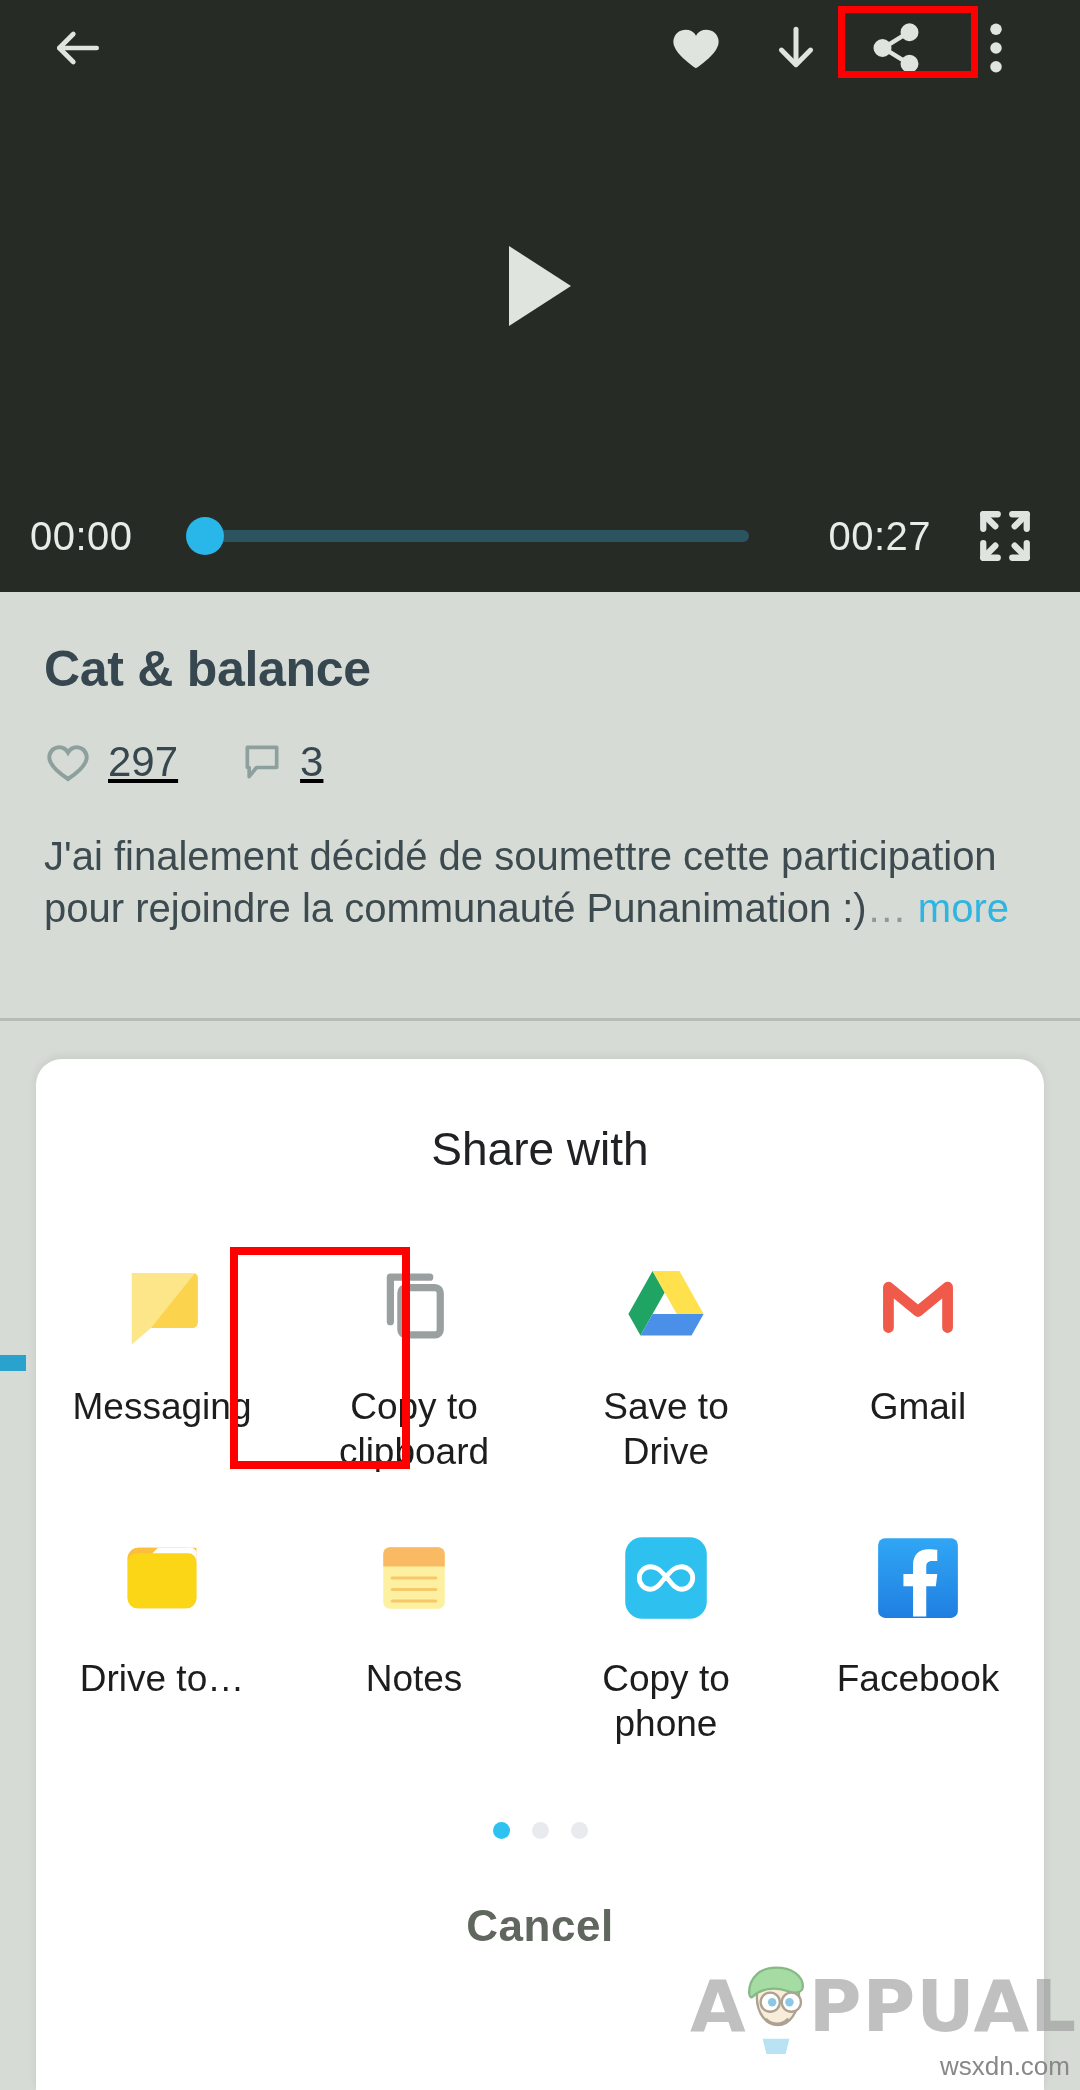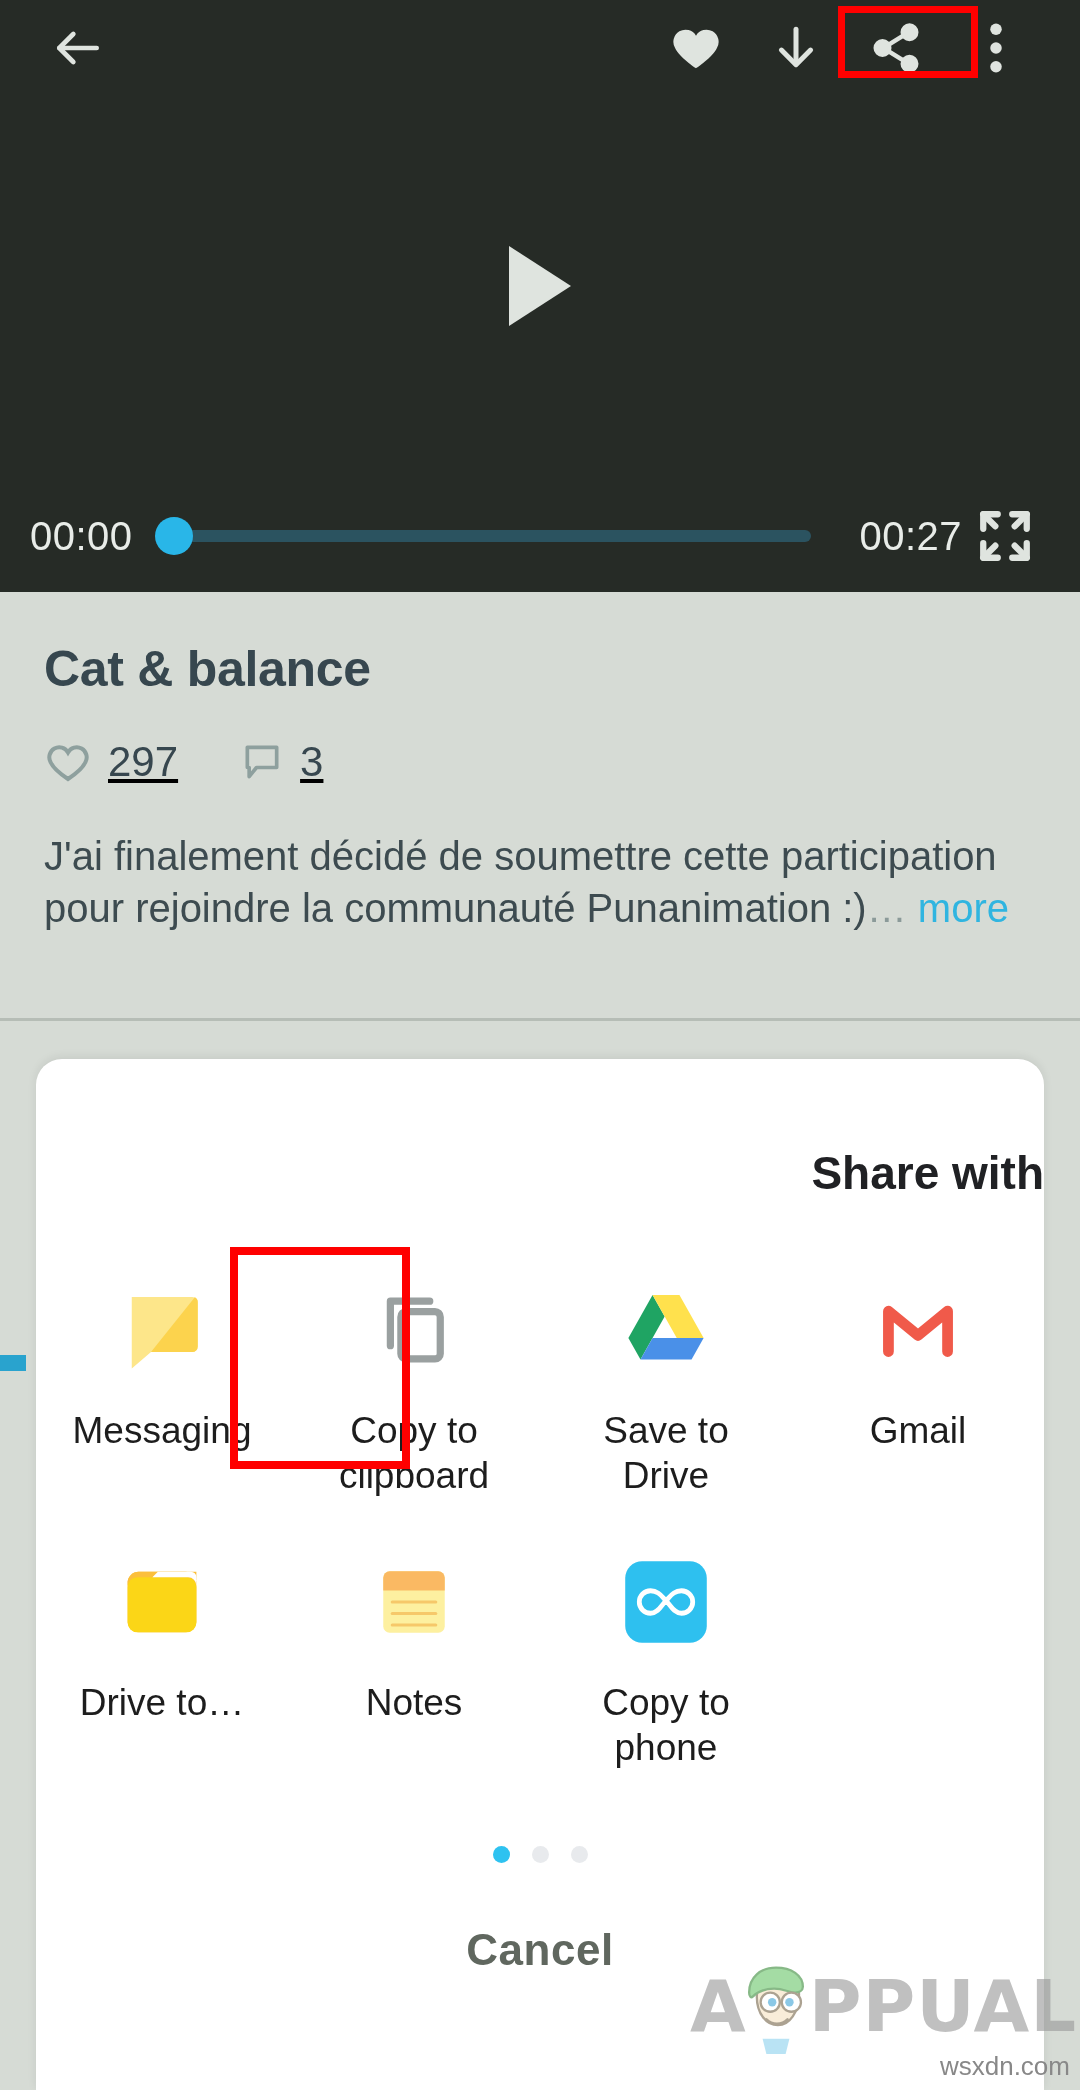--- a/index.html
+++ b/index.html
@@ -47,20 +47,21 @@
     width: 0; height: 0;
     border-left: 62px solid #dfe4df;
     border-top: 40px solid transparent;
     border-bottom: 40px solid transparent;
   }
   .controls {
     position: absolute; left: 0; bottom: 0;
     width: 1080px; height: 112px;
     display: flex; align-items: center;
     padding: 0 32px 0 30px;
+    gap: 31px;
   }
   .time {
     color: #e8ece8; font-size: 40px;
     letter-spacing: 0.5px; font-weight: 400;
   }
   .seek {
     flex: 1; height: 46px; position: relative;
     margin: 0 22px 0 22px;
     display: flex; align-items: center;
   }
@@ -113,22 +114,22 @@
   
   .sheet {
     position: absolute; left: 36px; top: 1059px;
     width: 1008px; height: 1031px;
     background: #ffffff;
     border-radius: 26px 26px 0 0;
     z-index: 4;
     box-shadow: 0 -2px 10px rgba(0,0,0,0.08);
   }
   .sheet-title {
-    text-align: right; font-size: 46px; font-weight: bold;
-    color: #202124; padding-top: 87px;
+    text-align: center; font-size: 46px; font-weight: normal;
+    color: #202124; padding-top: 63px;
   }
   .grid {
     margin-top: 78px;
     display: grid;
     grid-template-columns: repeat(4, 1fr);
     row-gap: 52px;
   }
   .app {
     display: flex; flex-direction: column; align-items: center;
     position: relative;
@@ -344,20 +345,35 @@
       <div class="app">
         <div class="app-icon">
           <svg width="90" height="90" viewBox="0 0 64 64">
             <rect x="3" y="3" width="58" height="58" rx="12" fill="#2ec0ef"></rect>
             <path d="M21 24a8 8 0 1 0 0 16c5.5 0 8-6 11-9s5.5-7 11-7a8 8 0 0 1 0 16c-5.5 0-8-6-11-9s-5.5-7-11-7z" fill="none" stroke="#ffffff" stroke-width="3.4" stroke-linecap="round"></path>
           </svg>
         </div>
         <div class="app-label">Copy to phone</div>
       </div>
 
+      <div class="app">
+        <div class="app-icon">
+          <svg width="88" height="88" viewBox="0 0 64 64">
+            <defs>
+                <linearGradient id="fbg" x1="0" y1="0" x2="0" y2="1">
+              <stop offset="0" stop-color="#31a6f5"></stop>
+                  <stop offset="1" stop-color="#1f7fe0"></stop>
+            </linearGradient>
+              </defs>
+            <rect x="3" y="3" width="58" height="58" rx="5" fill="url(#fbg)"></rect>
+            <path d="M38 60V38h7l1-9h-8v-5c0-2.6.8-4.4 4.5-4.4H46V11.4c-.8-.1-3.5-.4-6.6-.4-6.6 0-11 4-11 11.4V29h-7v9h7v22z" fill="#ffffff"></path>
+          </svg>
+        </div>
+        <div class="app-label">Facebook</div>
+      </div>
 
     </div>
 
     <div class="dots">
       <div class="dot active"></div>
       <div class="dot"></div>
       <div class="dot"></div>
     </div>
 
     <div class="cancel">Cancel</div>

